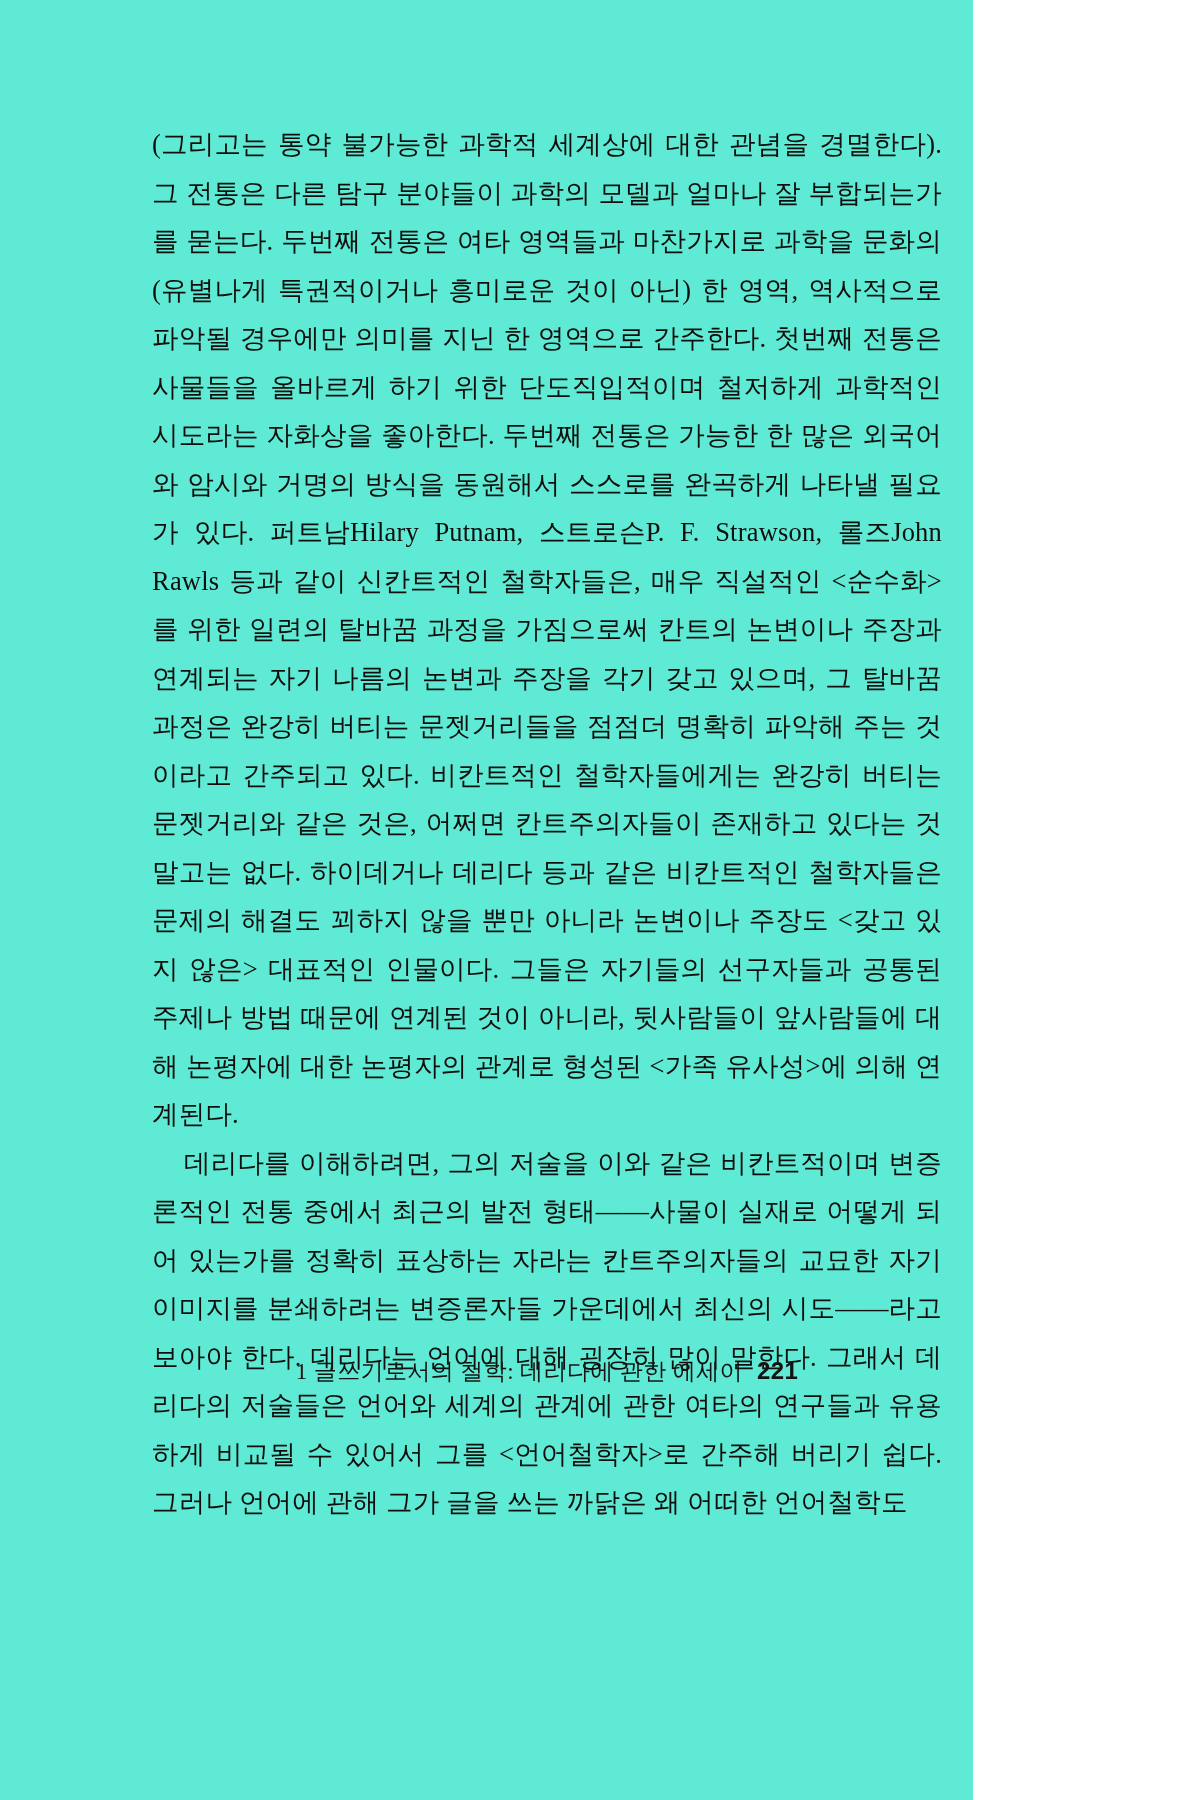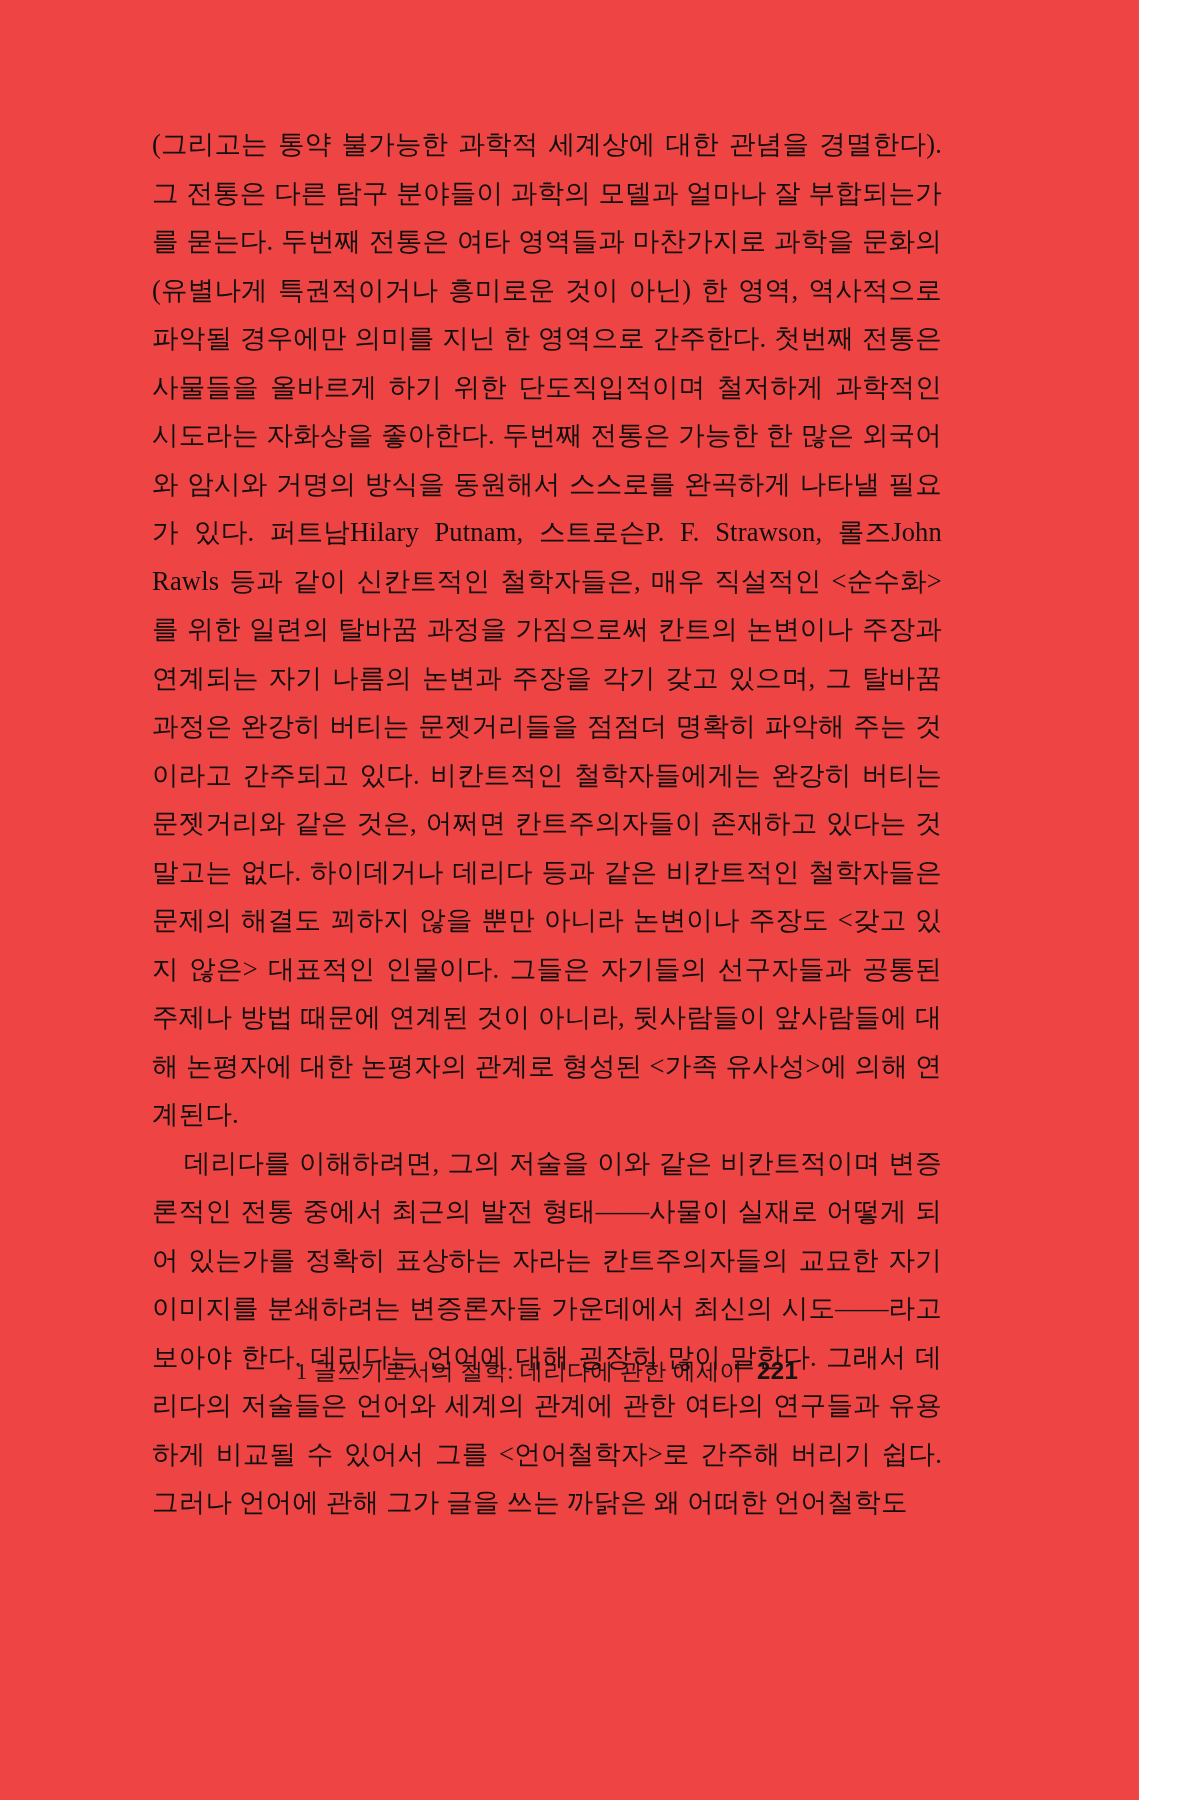--- a/index.html
+++ b/index.html
@@ -12,23 +12,23 @@
     background: #ffffff;
     font-family: "Liberation Serif", "DejaVu Serif", serif;
     color: #111111;
     position: relative;
     overflow: hidden;
   }
   .page {
     position: absolute;
     top: 0;
     left: 0;
-    width: 1139px;
+    width: 973px;
     height: 1800px;
-    background: #ef4444;
+    background: #5eead4;
   }
   .page-inner {
     position: absolute;
     left: 152px;
     top: 120px;
     width: 790px;
   }
   .body-text {
     font-size: 26.5px;
     line-height: 48.5px;

